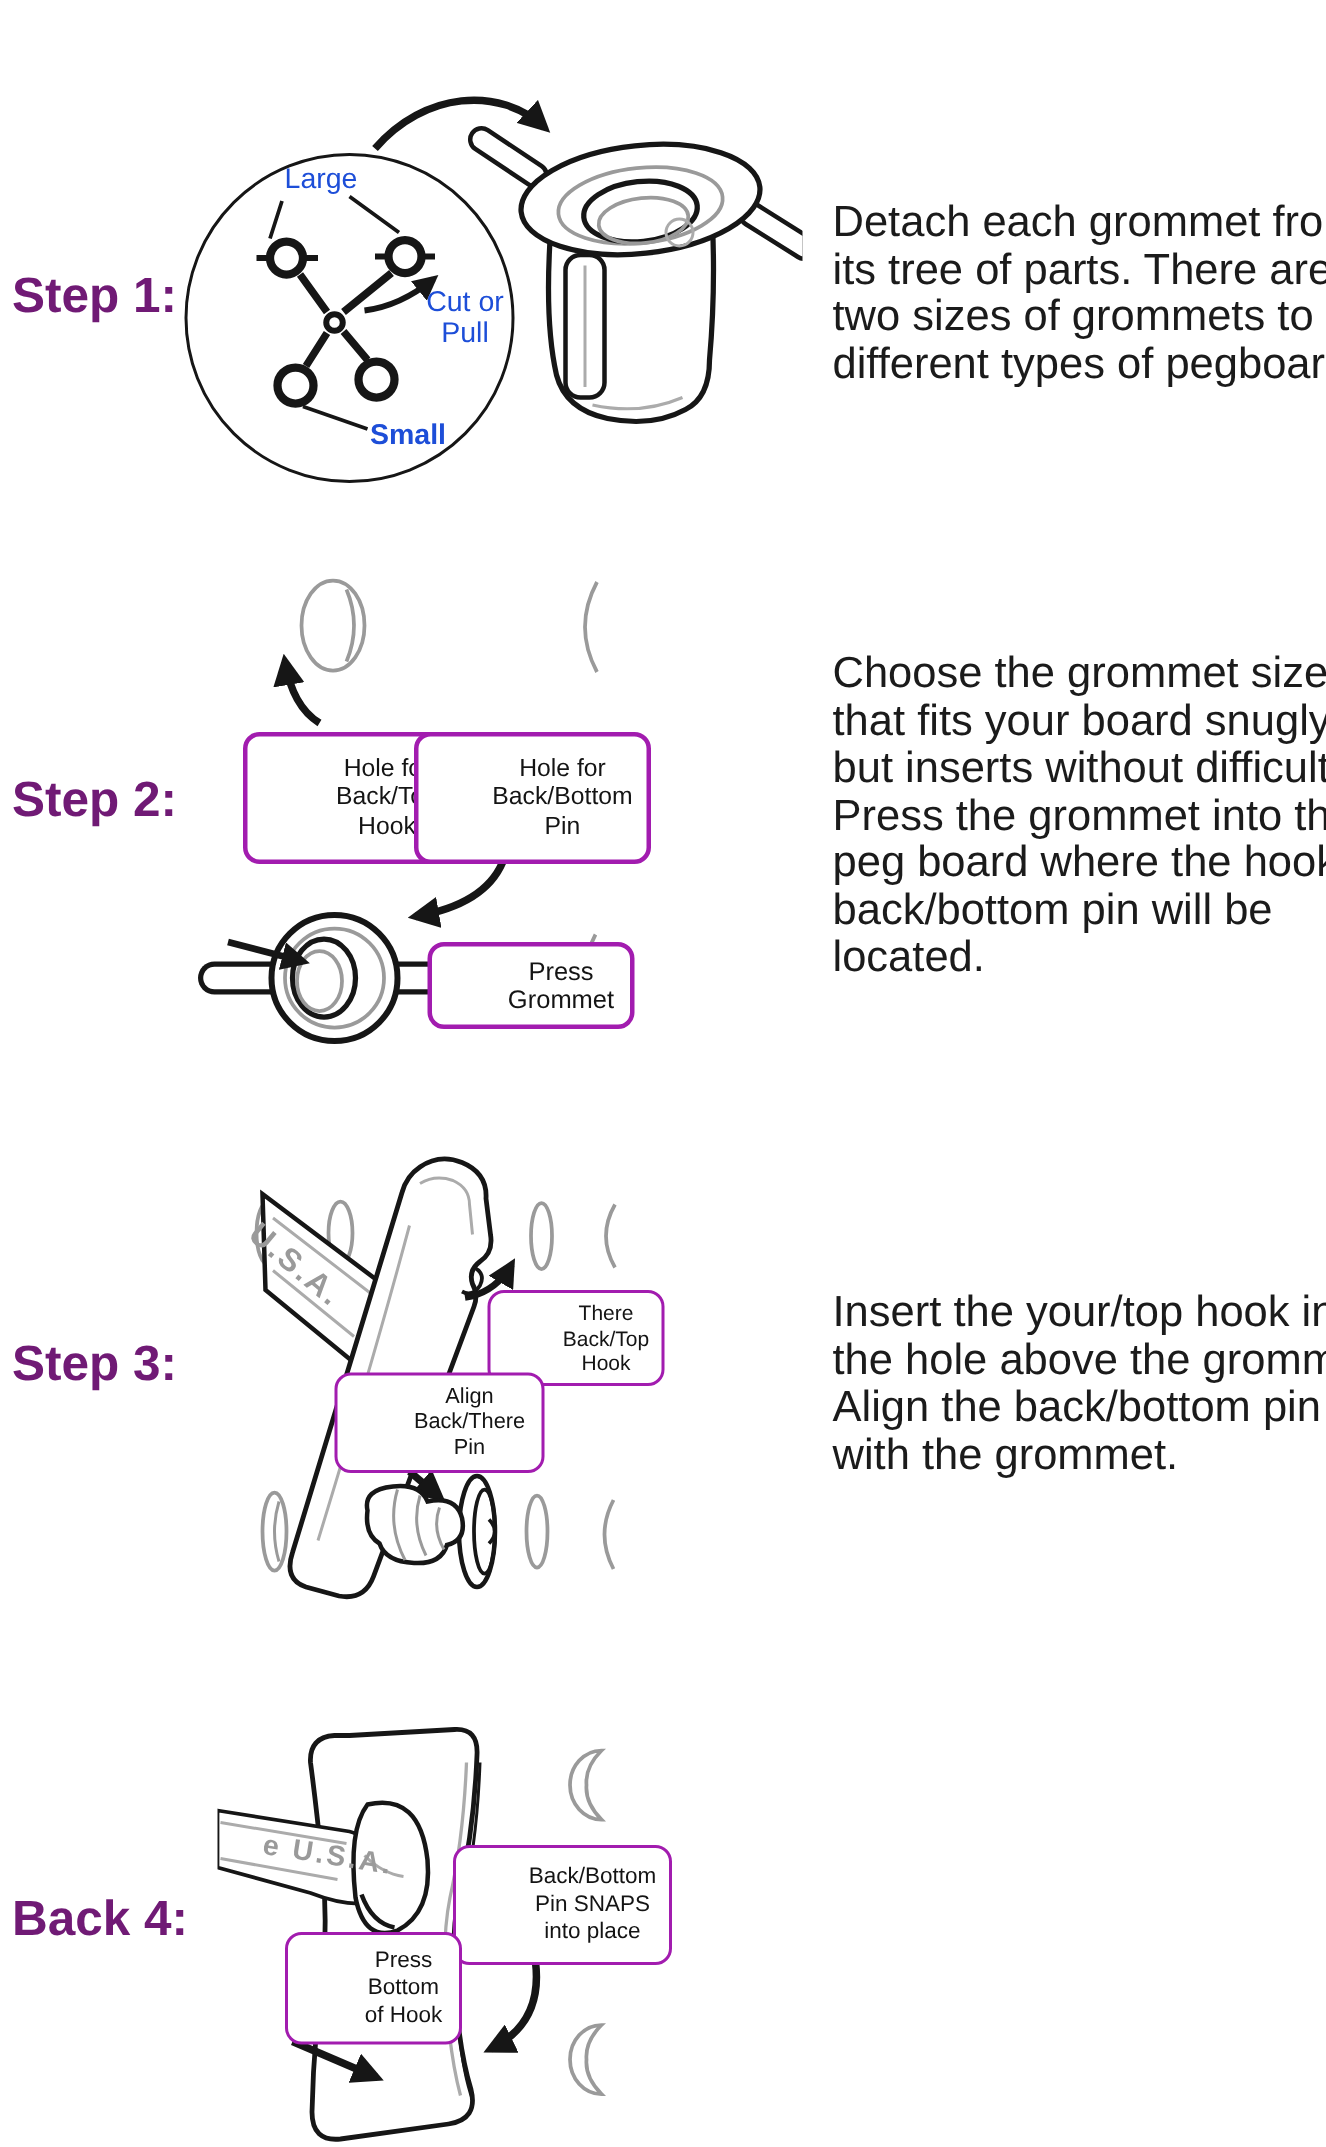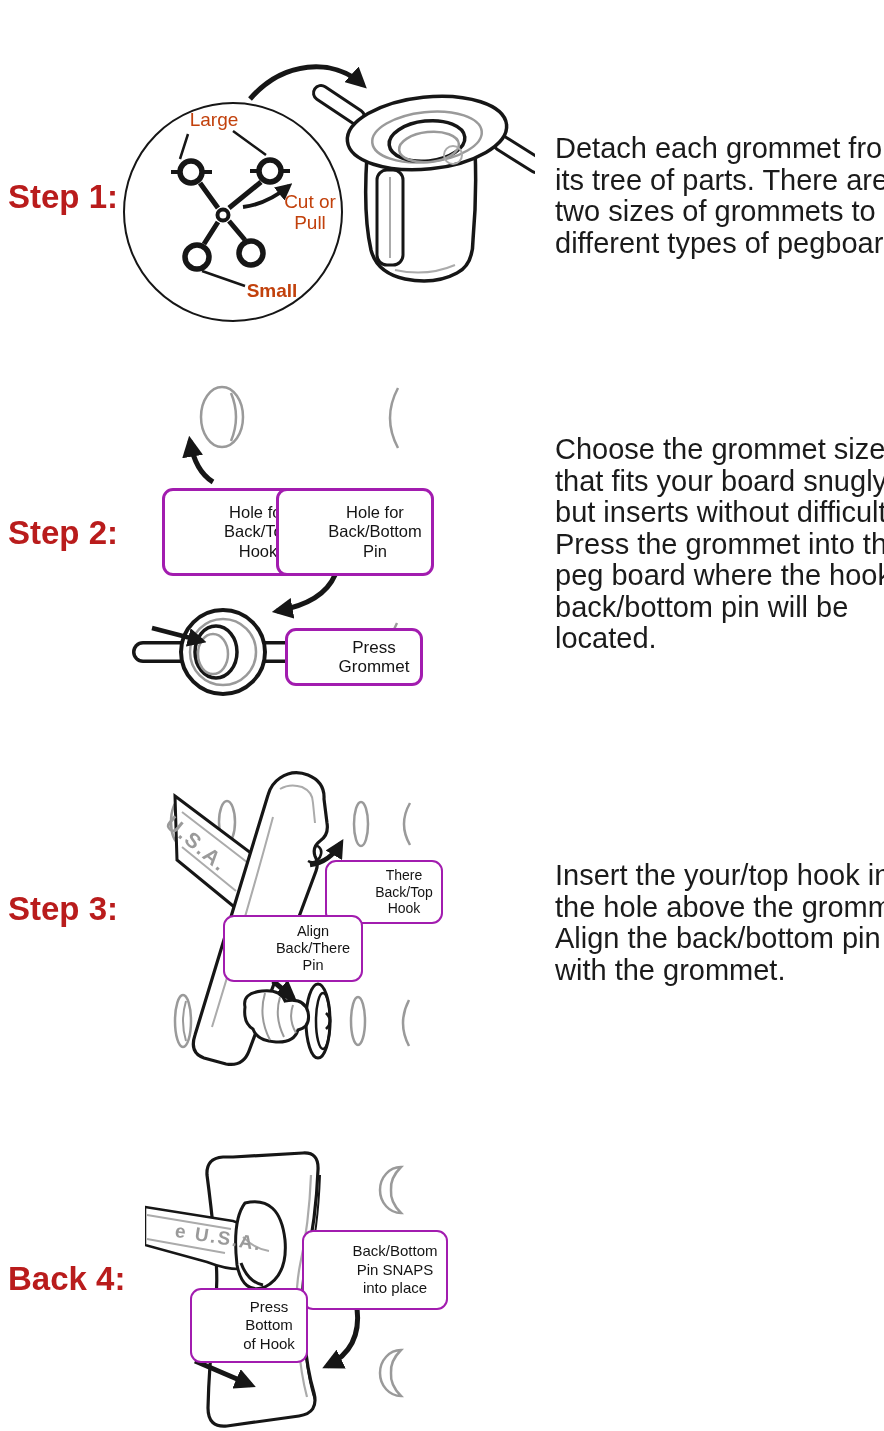--- a/index.html
+++ b/index.html
@@ -1,33 +1,33 @@
 <!DOCTYPE html>
 <html><head>
 <meta charset="utf-8">
 <style>
   html,body{margin:0;padding:0;background:#fff;}
   .page{position:relative;width:884px;height:1431px;background:#ffffff;overflow:hidden;
         font-family:"Liberation Sans",sans-serif;color:#161616;}
   .title-wrap{position:absolute;top:0;left:0;width:884px;text-align:center;}
   .title{display:inline-block;margin-left:30px;font-size:34px;font-weight:bold;
          border-bottom:3.5px solid #111;padding:0 2px 1px 2px;letter-spacing:0px;}
-  .step-label{position:absolute;left:8px;font-size:33px;font-weight:bold;color:#b91c1c;}
+  .step-label{position:absolute;left:8px;font-size:33px;font-weight:bold;color:#701a75;}
   #lbl1{top:178px}#lbl2{top:514px}#lbl3{top:890px}#lbl4{top:1260px}
   .step-text{position:absolute;left:555px;font-size:29px;line-height:31.5px;
              white-space:pre;color:#1b1b1b;}
   #txt1{top:133px}#txt2{top:434px}#txt3{top:860px}#txt4{top:1190px}
   .fig{position:absolute;}
   #fig1{left:105px;top:55px;width:430px;height:290px;}
   #fig2{left:95px;top:375px;width:340px;height:335px;}
   #fig3{left:130px;top:765px;width:302px;height:335px;}
   #fig4{left:145px;top:1145px;width:285px;height:286px;}
   .fig svg{position:absolute;left:0;top:0;}
   .fig-label{position:absolute;white-space:pre-line;text-align:center;font-size:19px;
-             color:#c2410c;line-height:21px;}
+             color:#1d4ed8;line-height:21px;}
   .l-large{left:80px;top:54px;width:58px;}
   .l-cut{left:170px;top:136px;width:70px;text-align:center;}
   .l-small{left:134px;top:225px;width:66px;font-weight:bold;}
   .callout{position:absolute;background:#fff;border:3px solid #a21caf;border-radius:11px;
            display:flex;align-items:center;justify-content:center;text-align:center;
            white-space:pre-line;font-size:16.5px;line-height:19.5px;color:#141414;padding-left:40px;}
   .c-hole1{left:67px;top:113px;width:106px;height:82px;}
   .c-hole2{left:181px;top:113px;width:112px;height:82px;}
   .c-press2{left:190px;top:253px;width:92px;height:52px;font-size:17px;}
   .c-insert{left:195px;top:95px;width:74px;height:60px;font-size:14px;line-height:16.5px;border-width:2.5px;}

